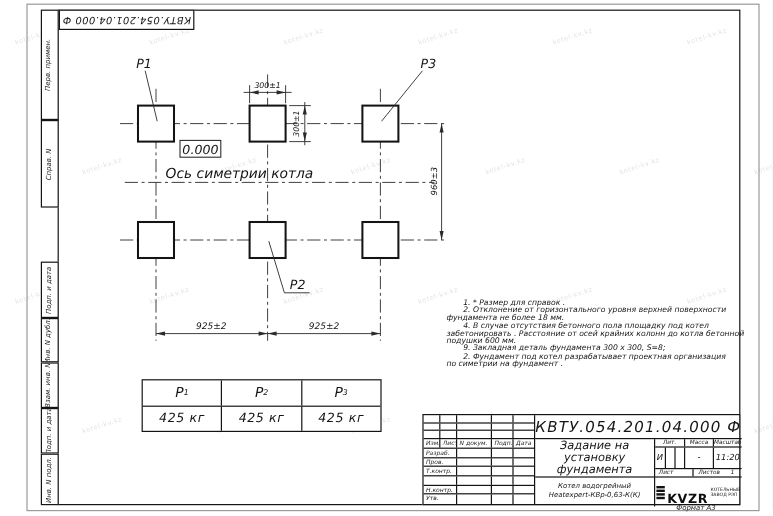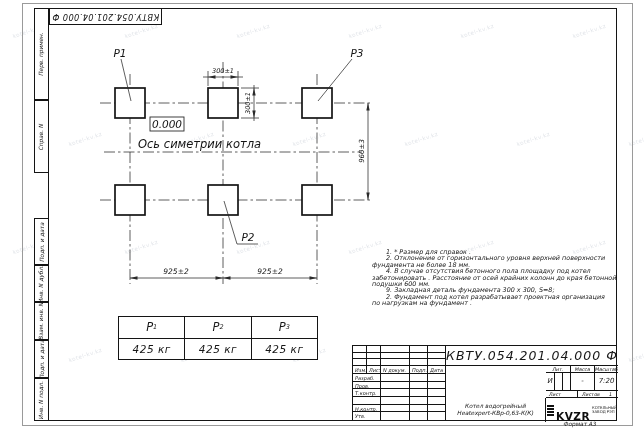--- a/index.html
+++ b/index.html
@@ -201,25 +201,25 @@
       <text x="167" y="128" font-size="10.5" text-anchor="middle">0.000</text>
       <text x="138" y="148" font-size="11.5">Ось симетрии котла</text>
     </g>
   </svg>
 
   <div class="abs notes">
     <div class="nline indent">1. * Размер для справок .</div>
     <div class="nline indent">2. Отклонение от горизонтального уровня верхней поверхности</div>
     <div class="nline">фундамента не более 18 мм.</div>
     <div class="nline indent">4. В случае отсутствия бетонного пола площадку под котел</div>
-    <div class="nline">забетонировать . Расстояние от осей крайних колонн до края бетонной</div>
+    <div class="nline">забетонировать . Расстояние от осей крайних колонн до котла бетонной</div>
     <div class="nline">подушки 600 мм.</div>
     <div class="nline indent">9. Закладная деталь фундамента  300 х 300, S=8;</div>
     <div class="nline indent">2. Фундамент под котел разрабатывает проектная организация</div>
-    <div class="nline">по нагрузкам на фундамент .</div>
+    <div class="nline">по симетрии на фундамент .</div>
   </div>
 
   <div class="abs load-table">
     <div class="lt-row hdr">
       <div class="lt-cell">
           <span>P</span>
           <sub>1</sub>
         </div>
       <div class="lt-cell">
           <span>P</span>
@@ -302,38 +302,43 @@
           <span class="c3"></span>
           <span class="c4"></span>
           <span class="c5"></span>
         </div>
     </div>
 
     <div class="tb-doc">
       <span>КВТУ.054.201.04.000  Ф</span>
     </div>
 
+    <div class="tb-title">
+      <div>Задание на</div>
+      <div>установку</div>
+      <div>фундамента</div>
+    </div>
 
     <div class="tb-product">
       <div>Котел водогрейный</div>
       <div>Heatexpert-КВр-0,63-К(К)</div>
     </div>
 
     <div class="tb-right">
       <div class="tbr-hdr">
         <span class="h-lit">Лит.</span>
         <span class="h-mass">Масса</span>
         <span class="h-scale">Масштаб</span>
       </div>
       <div class="tbr-val">
         <span class="v-l1">И</span>
         <span class="v-l2"></span>
         <span class="v-l3"></span>
         <span class="v-mass">-</span>
-        <span class="v-scale">7:20</span>
+        <span class="v-scale">11:20</span>
       </div>
       <div class="tbr-list">
         <span class="ll">Лист</span>
         <span class="lr">
           <span>Листов</span>
           <span>1</span>
         </span>
       </div>
       <div class="tbr-logo">
         <span class="logo-bars">

